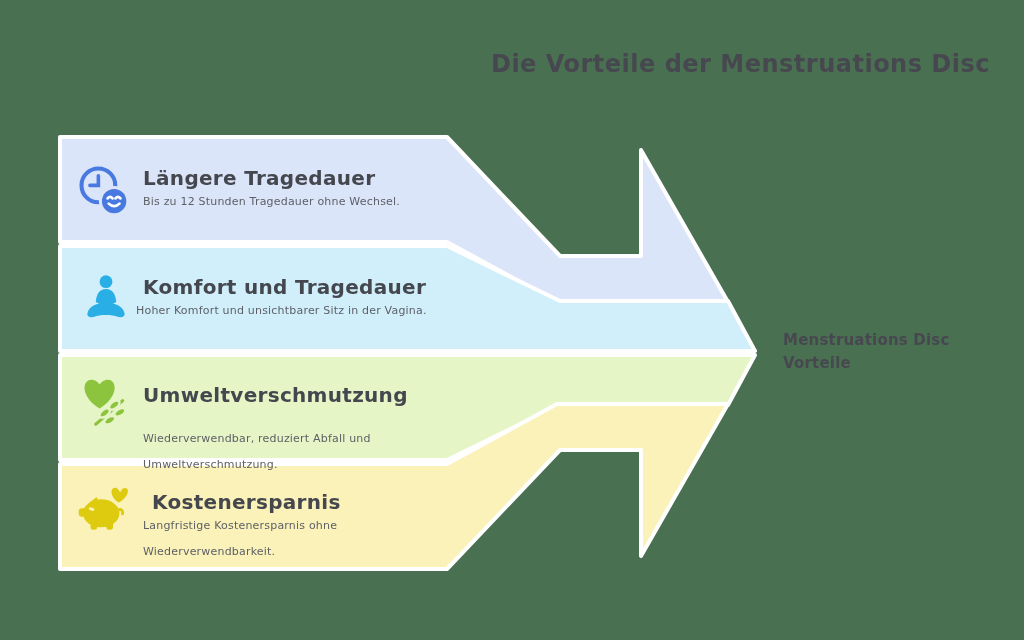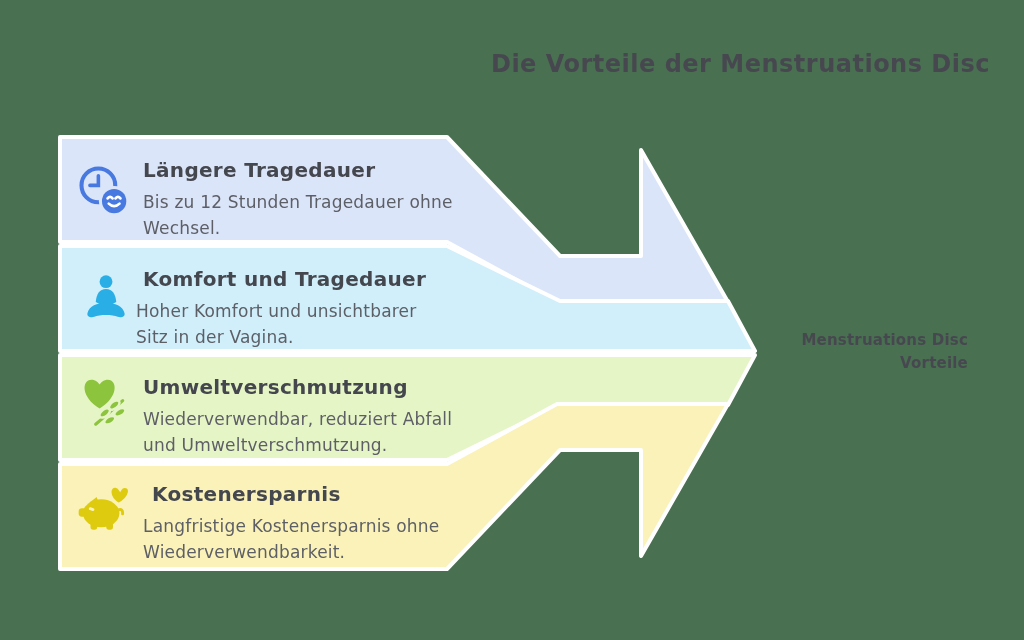--- a/index.html
+++ b/index.html
@@ -7,34 +7,33 @@
     width:1024px;height:640px;overflow:hidden;position:relative;
     font-family:"DejaVu Sans","Liberation Sans",sans-serif;
     background:#4a7052;
   }
   .abs{position:absolute;}
   #diagram-title{
     top:50px;left:0;width:990px;text-align:right;
     font-size:24px;font-weight:bold;letter-spacing:.5px;
     color:var(--title-color,#47484f);
   }
-  .benefit-text{width:318px;}
+  .benefit-text{width:318px;margin-top:8px;}
   .benefit-heading{
     font-size:20px;font-weight:bold;letter-spacing:.3px;
     color:var(--heading-color,#45474e);
   }
   .benefit-desc{
-    font-size:17px;line-height:26px;letter-spacing:.2px;
+    font-size:11px;line-height:26px;letter-spacing:.2px;
     color:var(--body-color,#5d5f66);max-width:312px;
   }
   #arrow-label{
     left:783px;top:329px;width:185px;
     font-size:15px;font-weight:bold;line-height:23px;letter-spacing:.2px;
     color:var(--title-color,#47484f);
-    text-align:right;
   }
   .icon-box{width:54px;height:54px;}
   svg{display:block;}
 </style>
 </head>
 <body style="background-color: rgb(74, 112, 82);">
 
 <svg class="abs" style="left:0;top:0" width="1024" height="640" viewBox="0 0 1024 640">
   <g stroke="#ffffff" stroke-width="4" stroke-linejoin="round">
     <polygon points="60,137 447,137 560,256 641,256 641,150 728,302 557,302 447,242 60,242" fill="#dbe5f9"></polygon>
@@ -89,21 +88,21 @@
       <ellipse cx="25.5" cy="35.5" rx="5.4" ry="3.1" transform="rotate(-38 25.5 35.5)"></ellipse>
       <ellipse cx="34" cy="28.5" rx="5.4" ry="3.1" transform="rotate(-38 34 28.5)"></ellipse>
       <ellipse cx="30" cy="42" rx="5.4" ry="3.1" transform="rotate(-30 30 42)"></ellipse>
       <ellipse cx="39" cy="35" rx="5.4" ry="3.1" transform="rotate(-30 39 35)"></ellipse>
     </g>
   </svg>
 </div>
 <div class="abs benefit-text" style="left:143px;top:375px">
   <div class="benefit-heading">Umweltverschmutzung</div>
 </div>
-<div class="abs benefit-desc" style="left:143px;top:406px">Wiederverwendbar, reduziert Abfall und Umweltverschmutzung.</div>
+<div class="abs benefit-desc" style="left:143px;top:426px">Wiederverwendbar, reduziert Abfall und Umweltverschmutzung.</div>
 
 <div class="abs icon-box" style="left:77px;top:479px">
   <svg width="54" height="54" viewBox="0 0 48 48">
     <g fill="#decb10">
       <path d="M11,21 L17.5,16 L19.5,22.5 Z"></path>
       <rect x="1.5" y="26" width="7" height="7.5" rx="2.8"></rect>
       <rect x="12" y="38" width="6" height="7" rx="2.4"></rect>
       <rect x="26" y="38" width="6" height="7" rx="2.4"></rect>
       <ellipse cx="21.5" cy="30.5" rx="16.2" ry="12.4"></ellipse>
       <path d="M36.5,27.5 q4.5,-1.5 4,3.5" fill="none" stroke-width="2.6" stroke-linecap="round" stroke="#decb10"></path>

